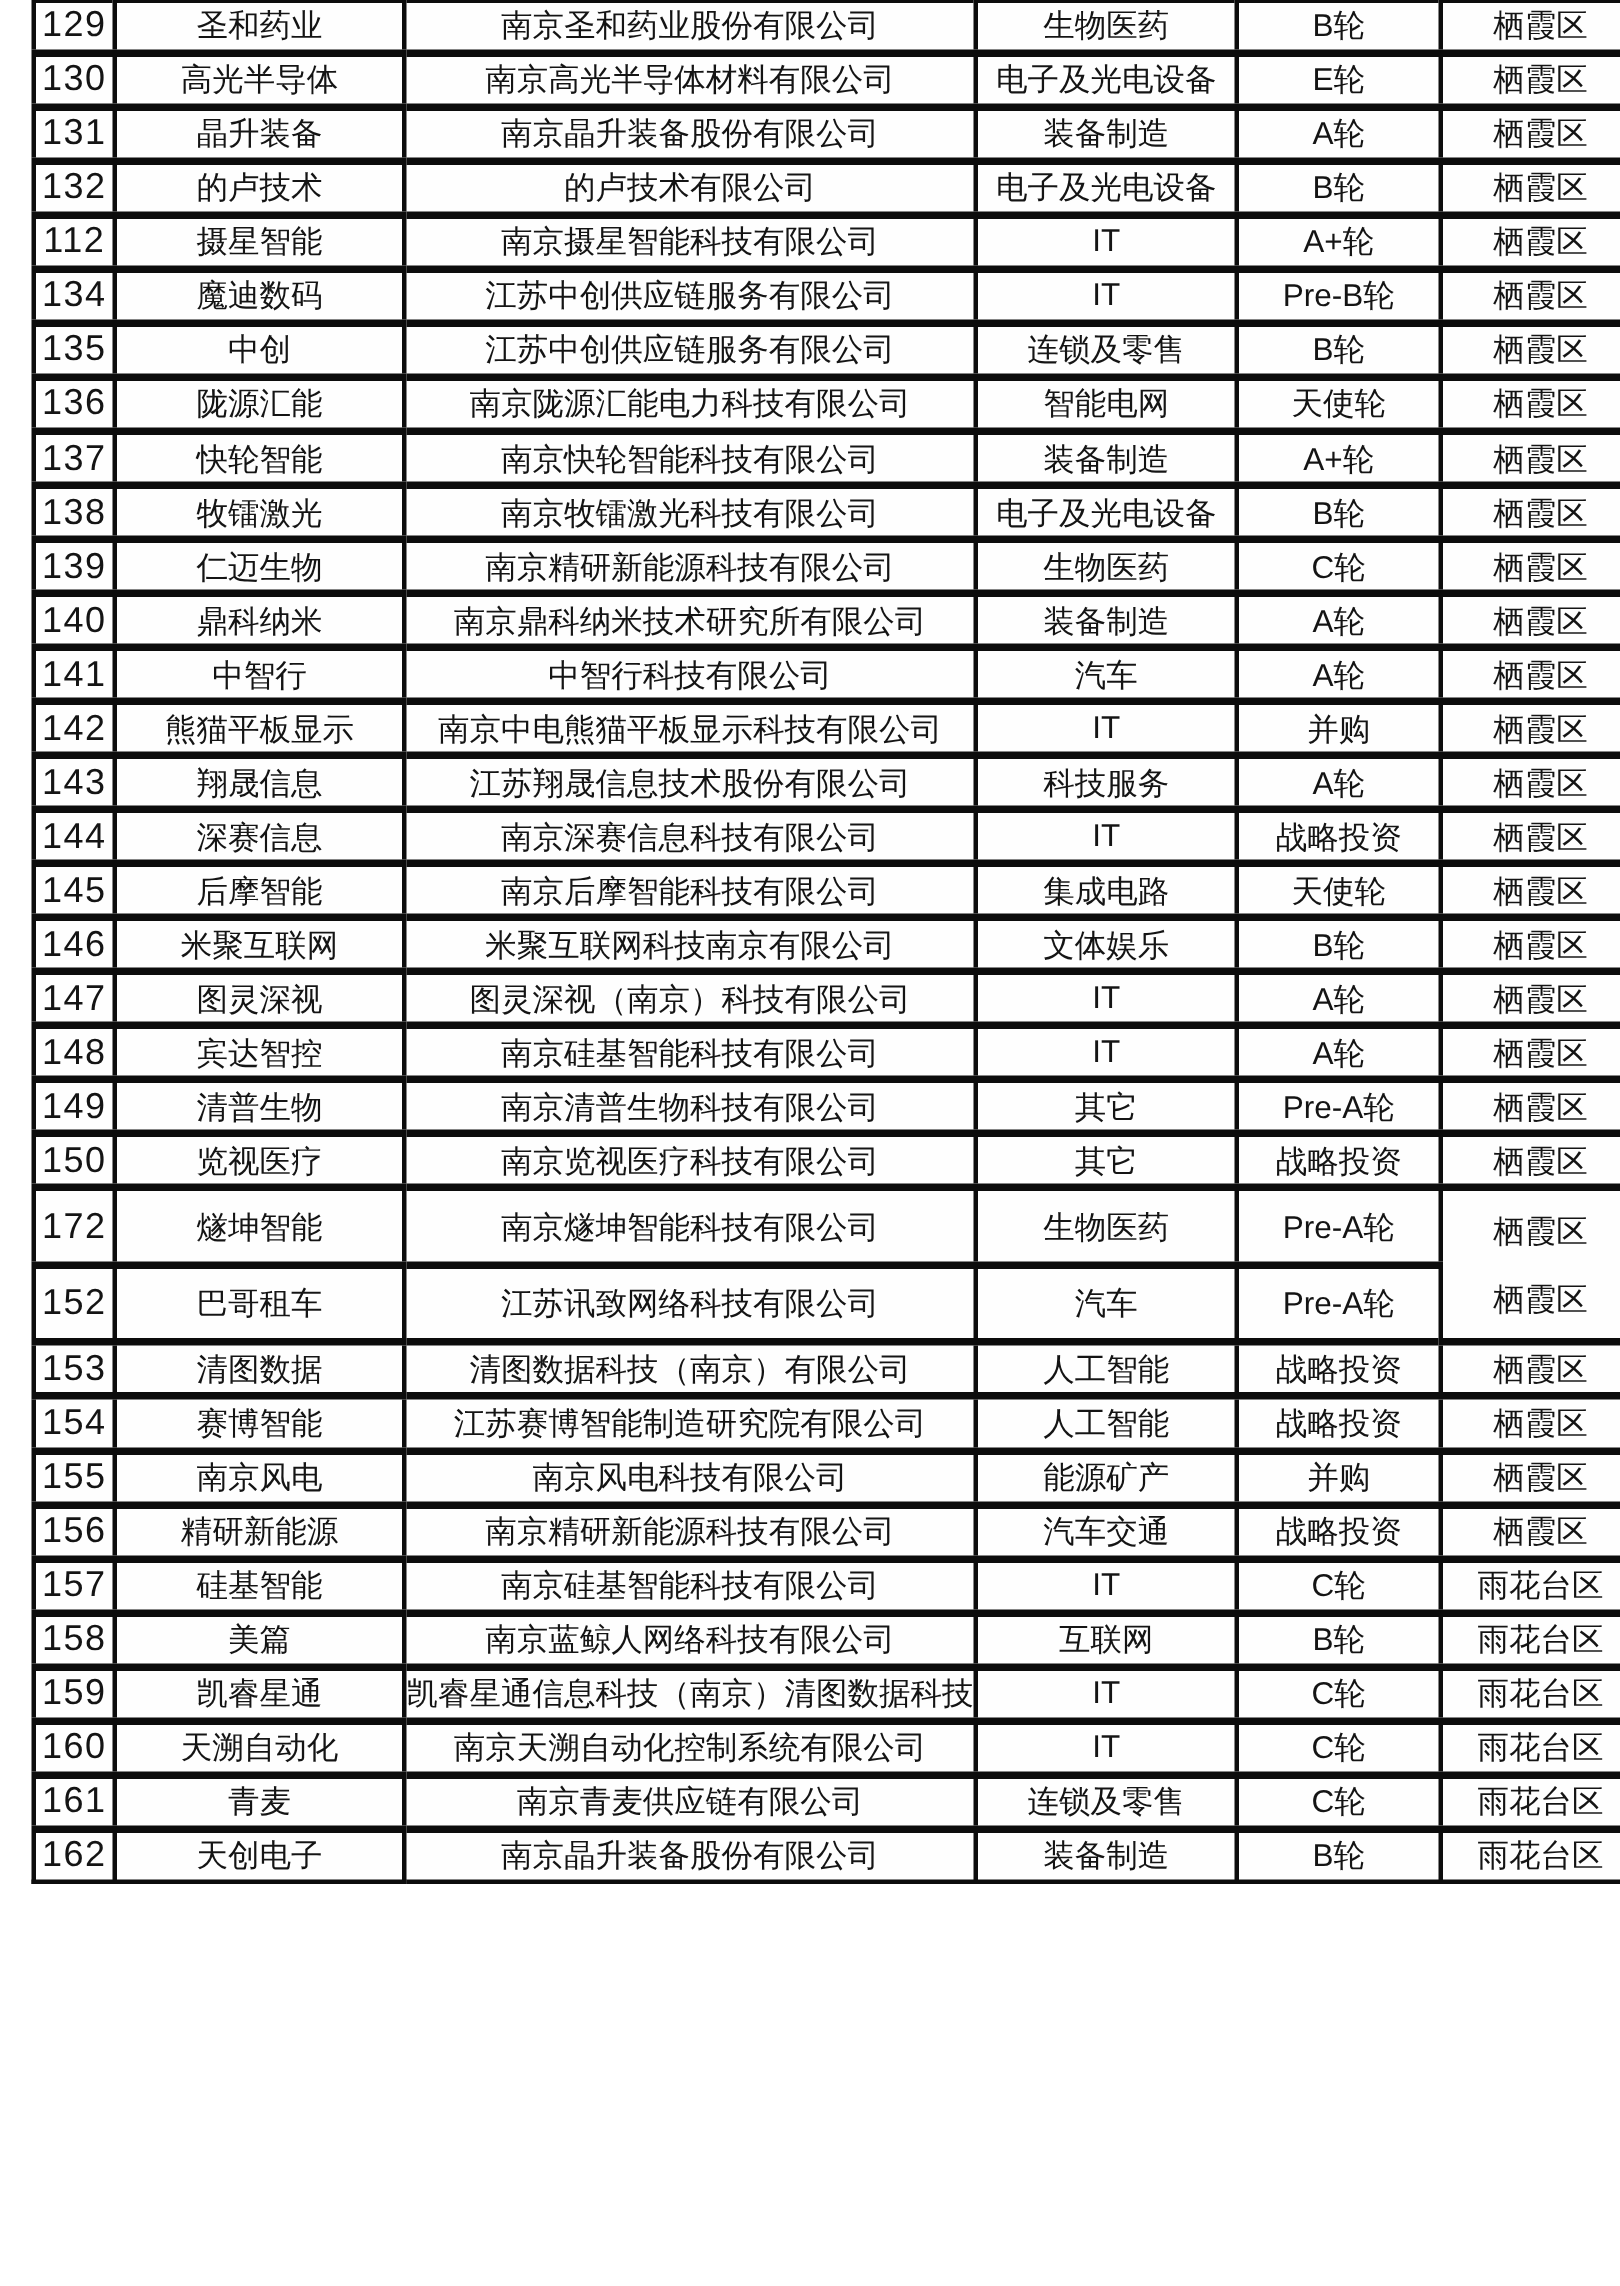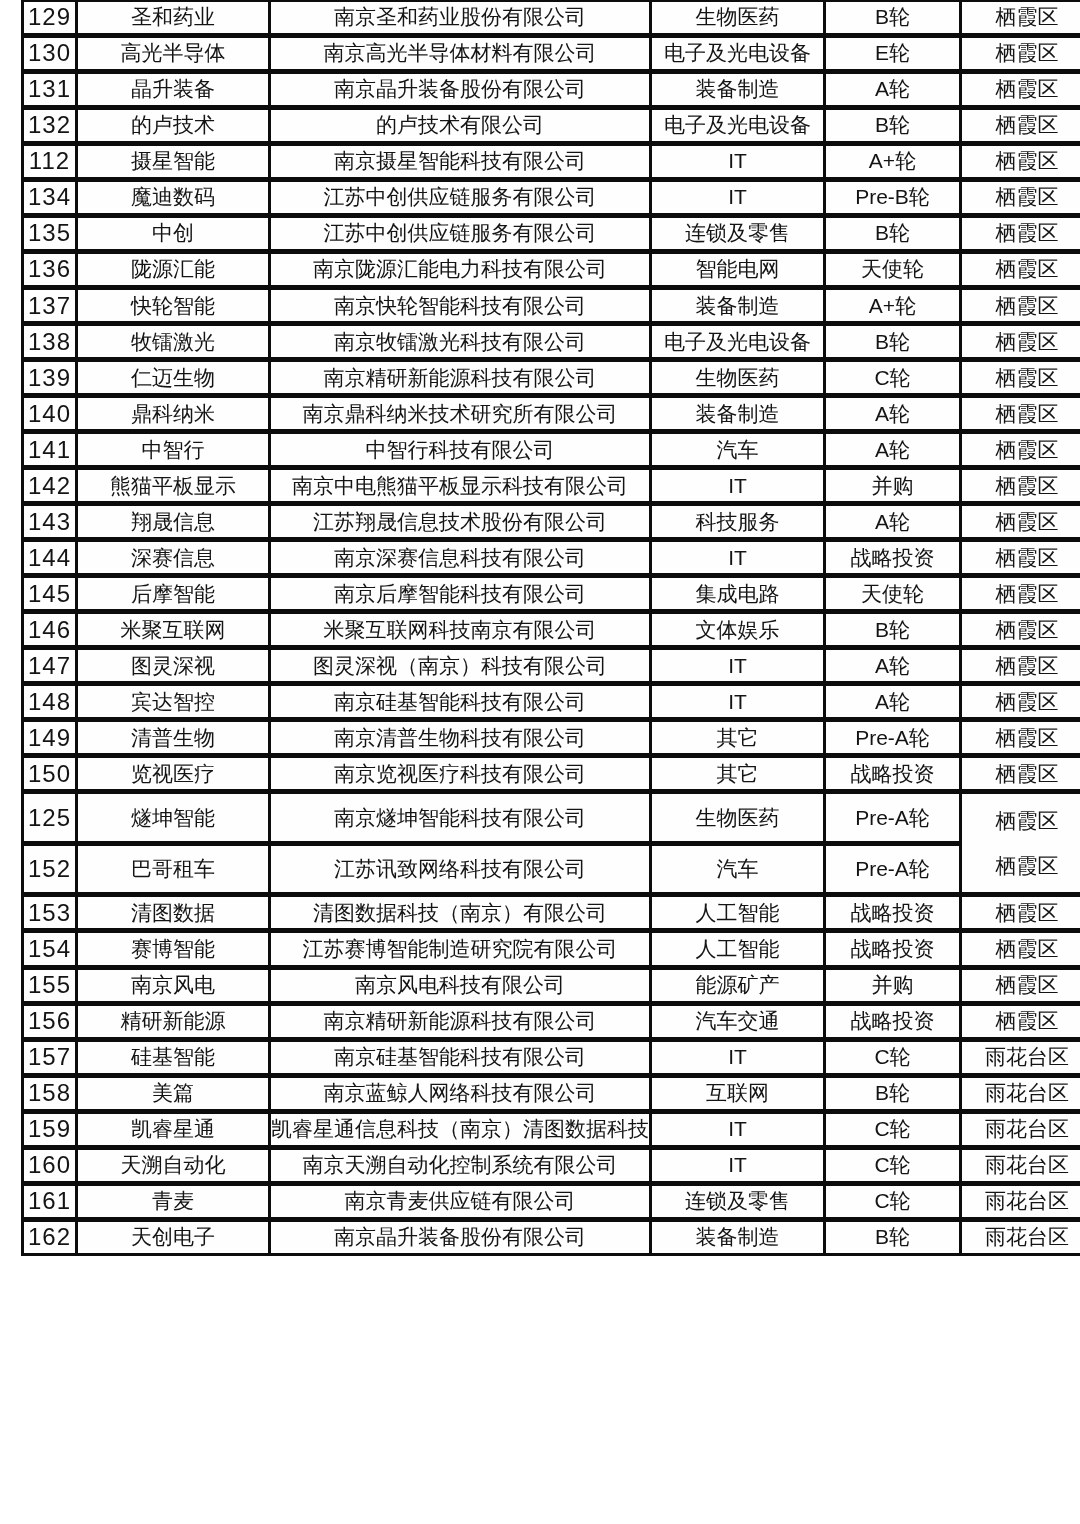--- a/index.html
+++ b/index.html
@@ -225,21 +225,21 @@
       </tr>
       <tr>
         <td class="cell-index">150</td>
         <td>览视医疗</td>
         <td>南京览视医疗科技有限公司</td>
         <td>其它</td>
         <td>战略投资</td>
         <td>栖霞区</td>
       </tr>
       <tr>
-        <td class="cell-index">125</td>
+        <td class="cell-index">172</td>
         <td>燧坤智能</td>
         <td>南京燧坤智能科技有限公司</td>
         <td>生物医药</td>
         <td>Pre-A轮</td>
         <td rowspan="2" class="merged-district">
           <div class="district-half">栖霞区</div>
           <div class="district-half">栖霞区</div>
         </td>
       </tr>
       <tr>

